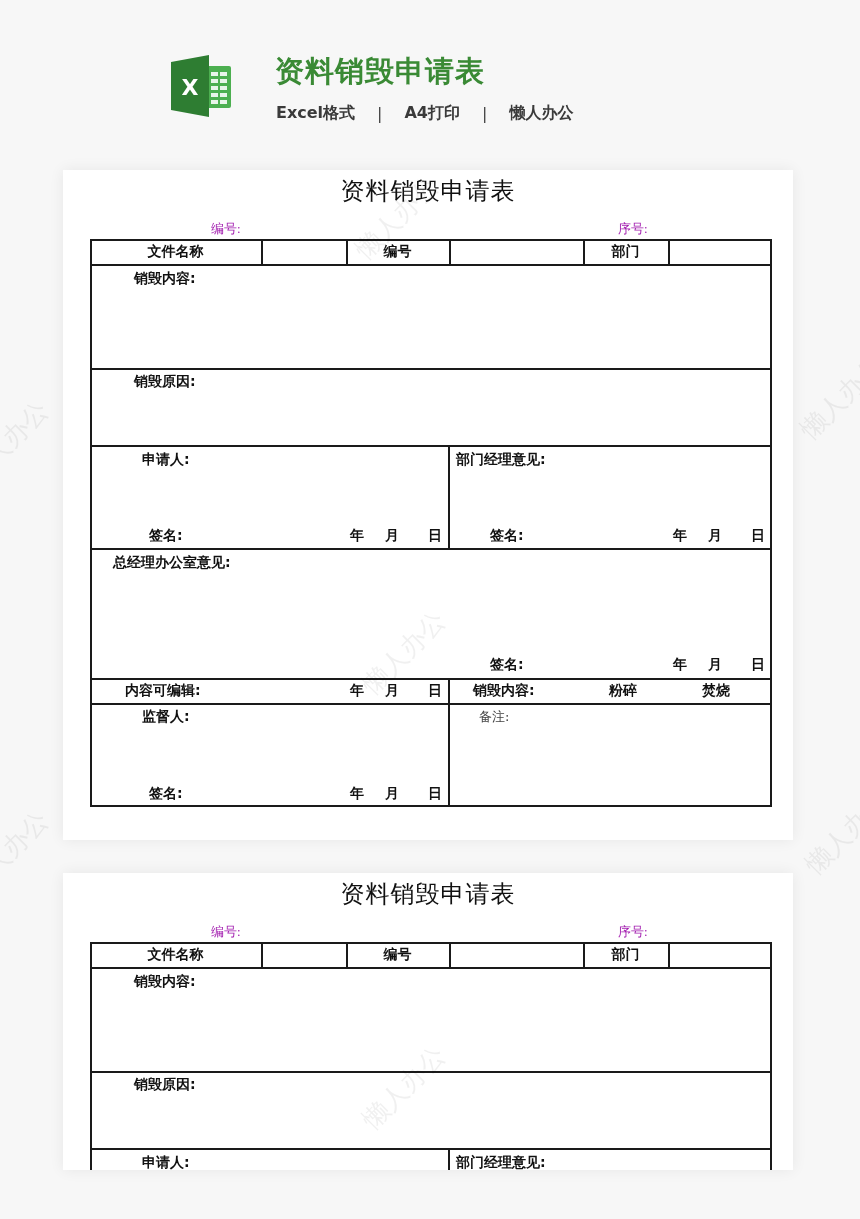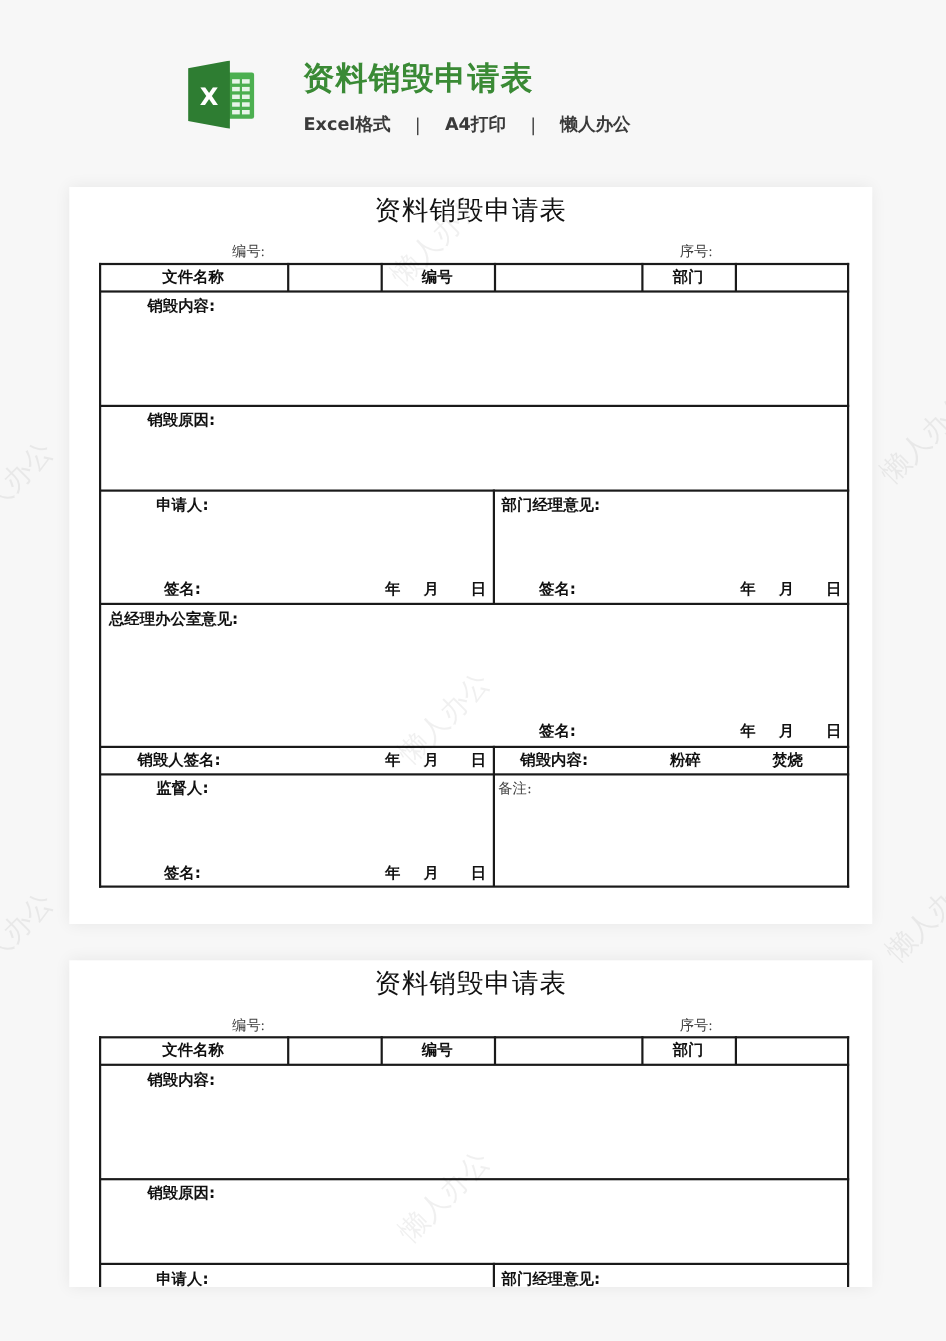--- a/index.html
+++ b/index.html
@@ -40,37 +40,37 @@
     }
     .card.p1 { top: 170px; height: 670px; }
     .card.p2 { top: 873px; height: 297px; }
 
     .form-title {
       position: absolute; left: 0; width: 730px; top: 5px; text-align: center;
       font-family: "DejaVu Sans", sans-serif; font-size: 24px; color: #111;
       letter-spacing: 1px;
     }
     .meta-label {
-      position: absolute; top: 50px; font-size: 13px; color: #404040;
+      position: absolute; top: 50px; font-size: 13px; color: #a21caf;
       font-family: Liberation Serif, serif;
     }
     .meta-left { left: 148px; }
     .meta-right { left: 555px; }
 
     .grid { position: absolute; left: 27px; top: 69px; width: 682px; padding-left: 46px; }
     .line-h, .line-v { position: absolute; background: #1a1a1a; }
     .line-h { height: 2px; }
     .line-v { width: 2px; }
 
     .cell-text {
       position: absolute; font-size: 14px; font-weight: bold; color: #111;
       white-space: nowrap;
     }
     .cell-text.center { text-align: center; }
-    .cell-text.light { font-weight: normal; color: #444; font-family: "DejaVu Serif", serif; font-size: 13px; }
+    .cell-text.light { font-weight: normal; color: #444; font-family: "DejaVu Serif", serif; font-size: 13px; margin-left: 26px; }
     .date { position: absolute; font-size: 14px; font-weight: bold; white-space: nowrap; }
     .date span { position: absolute; top: 0; }
 
     .field { position: absolute; background: transparent; }
   </style>
 </head>
 <body>
 
 <div class="banner">
   <svg class="xl-icon" viewBox="0 0 62 62">
@@ -149,30 +149,30 @@
       <span style="left:78px;">日</span>
     </div>
     <div class="cell-text" style="left:366px;top:212px;">部门经理意见:</div>
     <div class="cell-text" style="left:400px;top:288px;">签名:</div>
     <div class="date" style="left:583px;top:288px;width:95px;">
       <span style="left:0;">年</span>
       <span style="left:35px;">月</span>
       <span style="left:78px;">日</span>
     </div>
 
-    <div class="cell-text" style="left:9px;top:315px;">总经理办公室意见:</div>
+    <div class="cell-text" style="left:23px;top:315px;">总经理办公室意见:</div>
     <div class="field" style="left:2px;top:334px;width:678px;height:80px;"></div>
     <div class="cell-text" style="left:400px;top:417px;">签名:</div>
     <div class="date" style="left:583px;top:417px;width:95px;">
       <span style="left:0;">年</span>
       <span style="left:35px;">月</span>
       <span style="left:78px;">日</span>
     </div>
 
-    <div class="cell-text" style="left:35px;top:443px;">销毁人签名:</div>
+    <div class="cell-text" style="left:35px;top:443px;">内容可编辑:</div>
     <div class="date" style="left:260px;top:443px;width:95px;">
       <span style="left:0;">年</span>
       <span style="left:35px;">月</span>
       <span style="left:78px;">日</span>
     </div>
     <div class="cell-text" style="left:383px;top:443px;">销毁内容:</div>
     <div class="cell-text" style="left:519px;top:443px;">粉碎</div>
     <div class="cell-text" style="left:612px;top:443px;">焚烧</div>
 
     <div class="cell-text" style="left:52px;top:469px;">监督人:</div>

